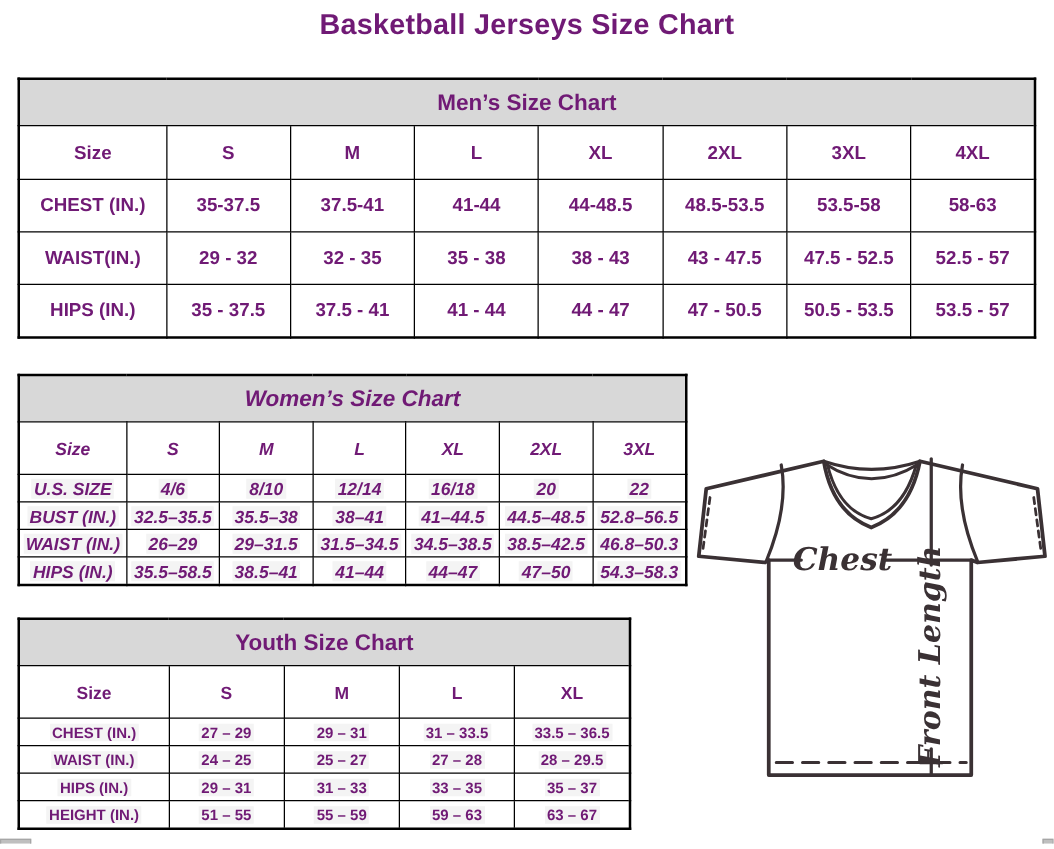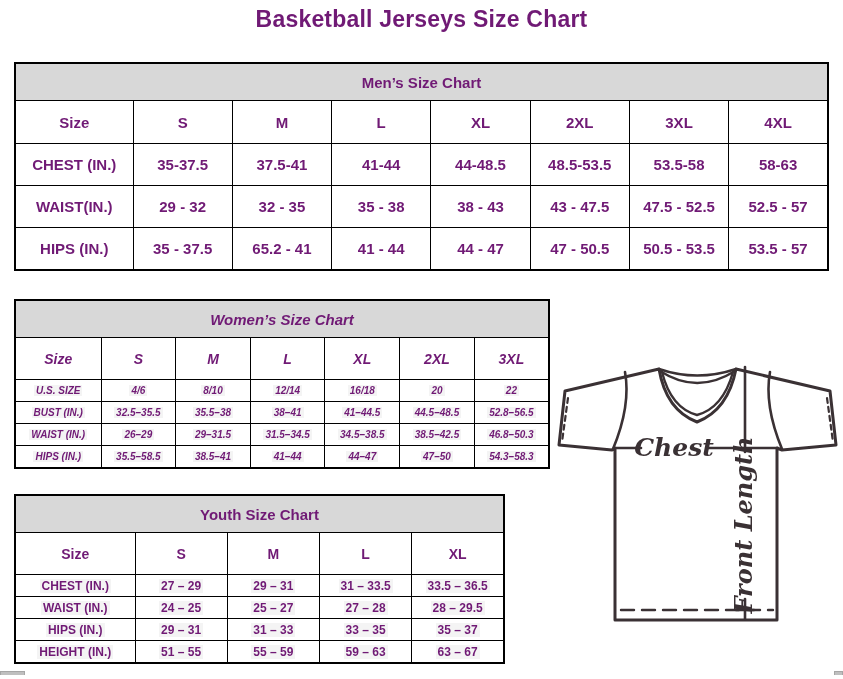--- a/index.html
+++ b/index.html
@@ -8,30 +8,30 @@
     font-family:"Liberation Sans", sans-serif;color:#701a75;overflow:hidden;
   }
   .page-title{
     position:absolute;left:0;top:6px;width:843px;text-align:center;
     font-size:23px;font-weight:bold;letter-spacing:0.2px;
   }
   table{border-collapse:collapse;table-layout:fixed;position:absolute;background:#fff;}
   table, th, td{border:1px solid #000;}
   table{border-width:2px;}
   th,td{text-align:center;vertical-align:middle;padding:0;font-weight:bold;overflow:hidden;}
-  .chart-title-cell{background:#d8d8d8;font-size:15px;height:36px;}
+  .chart-title-cell{background:#d8d8d8;font-size:18px;height:36px;}
   
   .mens{left:14px;top:62px;width:815px;}
   .mens .size-row th{height:42px;font-size:15px;}
   .mens .data-row td{height:41px;font-size:15px;}
   .mens .row-label{font-size:14px;}
   
   .womens{left:14px;top:299px;width:536px;font-style:italic;}
   .womens .size-row th{height:41px;font-size:14px;}
-  .womens .data-row td{height:21px;font-size:10px;}
+  .womens .data-row td{height:21px;font-size:14px;}
   .womens .row-label{font-size:11px;}
   
   .youth{left:14px;top:494px;width:491px;padding-left:16px;}
   .youth .size-row th{height:41px;font-size:14px;}
   .youth .data-row td{height:21px;font-size:12px;}
   .youth .row-label{font-size:12px;}
   .hl{background:#f4f4f4;padding:0 2px;}
   
   .jersey{position:absolute;left:555px;top:358px;width:285px;height:272px;}
   .jersey text{
@@ -91,21 +91,21 @@
       <td>32 - 35</td>
       <td>35 - 38</td>
       <td>38 - 43</td>
       <td>43 - 47.5</td>
       <td>47.5 - 52.5</td>
       <td>52.5 - 57</td>
     </tr>
     <tr class="data-row">
       <td class="row-label">HIPS (IN.)</td>
       <td>35 - 37.5</td>
-      <td>65.2 - 41</td>
+      <td>37.5 - 41</td>
       <td>41 - 44</td>
       <td>44 - 47</td>
       <td>47 - 50.5</td>
       <td>50.5 - 53.5</td>
       <td>53.5 - 57</td>
     </tr>
   </tbody>
     </table>
 
   <table class="womens">

